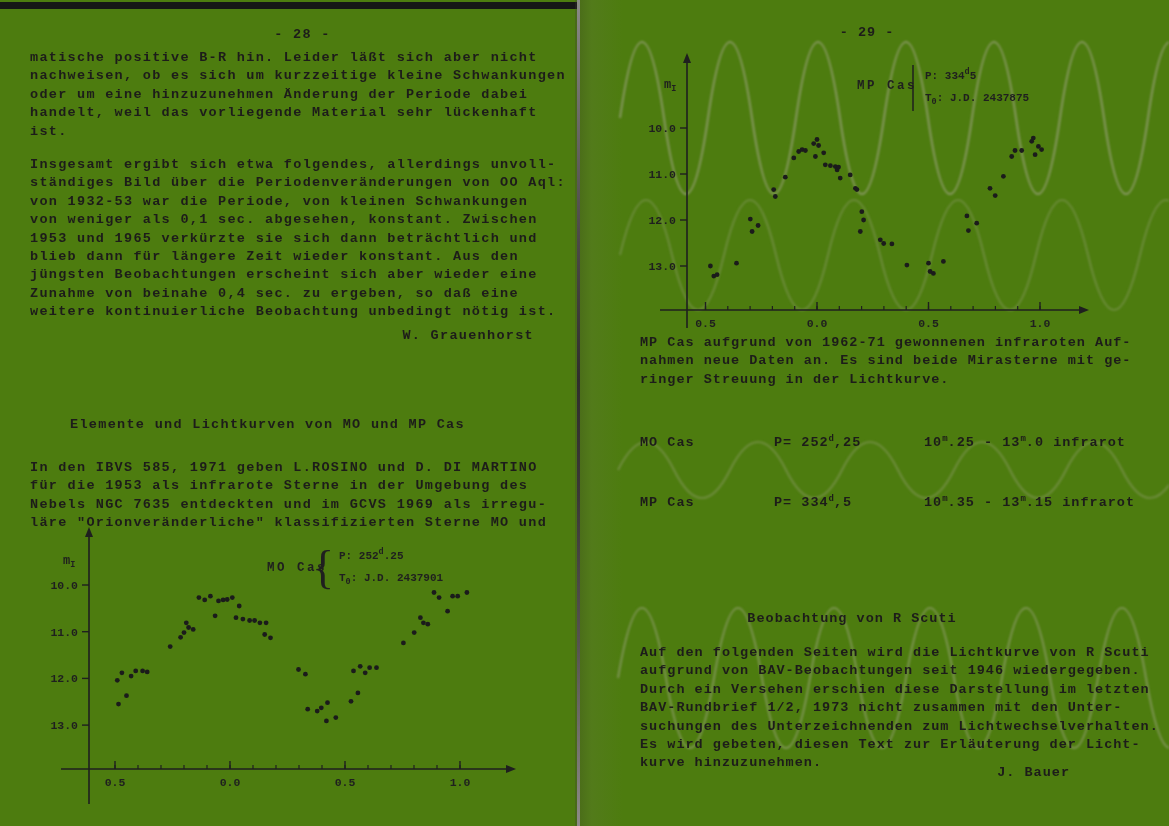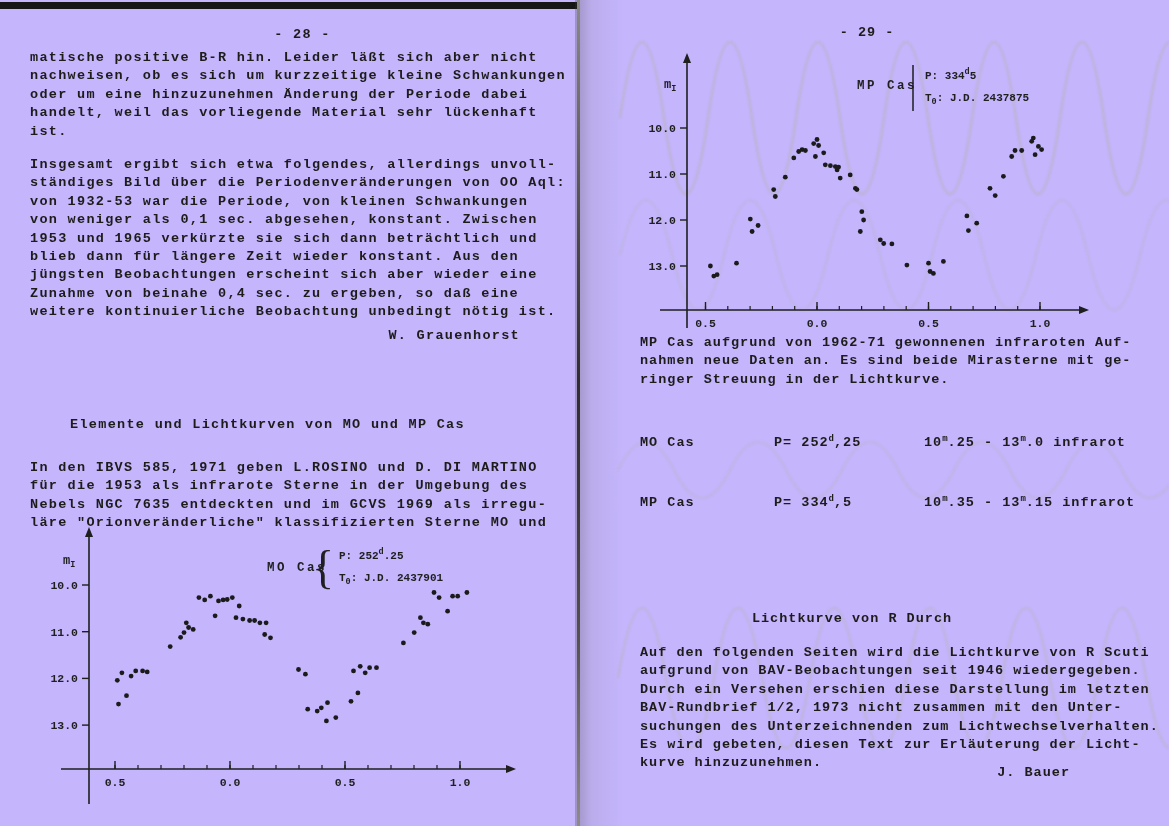--- a/index.html
+++ b/index.html
@@ -1,18 +1,18 @@
 <!DOCTYPE html>
 <html><head>
 <meta charset="utf-8">
 <style>
   html,body{margin:0;padding:0;background:#e9e7e2;}
   #scan{
     position:relative;width:1169px;height:826px;overflow:hidden;
-    background:#c4b5fd;
+    background:#4d7c0f;
     font-family:"Liberation Mono","DejaVu Sans Mono",monospace;
     color:#1d1c1a;
   }
   .blk{position:absolute;font-weight:bold;font-size:13.5px;line-height:18.4px;white-space:pre;}
   .pg28{letter-spacing:1.3px;}
   .pg29{letter-spacing:1.0px;}
   .pageno{text-align:center;}
   .heading{text-align:center;text-underline-offset:3px;text-decoration-thickness:1.5px;}
   .sig{text-align:right;}
   .t-row .cstar{display:inline-block;width:86px;}
@@ -43,21 +43,21 @@
   <div id="edge-top" class="z3"></div>
   <div id="spine-shade" class="z3"></div>
   <div id="spine-line" class="z3"></div>
 
   <div class="blk pg28 pageno z1" style="left:30px;top:26px;width:545px;">- 28 -</div>
 
   <div class="blk pg28 z1" style="left:30px;top:49px;width:545px;"><div>matische positive B-R hin. Leider läßt sich aber nicht</div><div>nachweisen, ob es sich um kurzzeitige kleine Schwankungen</div><div>oder um eine hinzuzunehmen Änderung der Periode dabei</div><div>handelt, weil das vorliegende Material sehr lückenhaft</div><div>ist.</div></div>
 
   <div class="blk pg28 z1" style="left:30px;top:156px;width:545px;"><div>Insgesamt ergibt sich etwa folgendes, allerdings unvoll-</div><div>ständiges Bild über die Periodenveränderungen von OO Aql:</div><div>von 1932-53 war die Periode, von kleinen Schwankungen</div><div>von weniger als 0,1 sec. abgesehen, konstant. Zwischen</div><div>1953 und 1965 verkürzte sie sich dann beträchtlich und</div><div>blieb dann für längere Zeit wieder konstant. Aus den</div><div>jüngsten Beobachtungen erscheint sich aber wieder eine</div><div>Zunahme von beinahe 0,4 sec. zu ergeben, so daß eine</div><div>weitere kontinuierliche Beobachtung unbedingt nötig ist.</div></div>
 
-  <div class="blk pg28 sig z1" style="left:30px;top:327px;width:545px;padding-right:55px;box-sizing:border-box;">W. Grauenhorst</div>
+  <div class="blk pg28 sig z1" style="left:44px;top:327px;width:545px;padding-right:55px;box-sizing:border-box;">W. Grauenhorst</div>
 
   <div class="blk pg28 heading z1" style="left:30px;top:416px;width:475px;">Elemente und Lichtkurven von MO und MP Cas</div>
 
   <div class="blk pg28 z1" style="left:30px;top:459px;width:545px;"><div>In den IBVS 585, 1971 geben L.ROSINO und D. DI MARTINO</div><div>für die 1953 als infrarote Sterne in der Umgebung des</div><div>Nebels NGC 7635 entdeckten und im GCVS 1969 als irregu-</div><div>läre "Orionveränderliche" klassifizierten Sterne MO und</div></div>
 
   <svg class="chart z2" width="505" height="290" style="left: 55px; top: 528px;">
       <line x1="34" y1="8" x2="34" y2="276" stroke="#1f1f1f" stroke-width="1.6"></line>
       <line x1="6" y1="241" x2="452" y2="241" stroke="#1f1f1f" stroke-width="1.6"></line>
       <polygon points="461,241 451,237 451,245" fill="#1f1f1f"></polygon>
       <polygon points="34,-1 30,9 38,9" fill="#1f1f1f"></polygon>
@@ -258,19 +258,19 @@
 
   <div class="blk pg29 z1" style="left:640px;top:334px;width:530px;"><div>MP Cas aufgrund von 1962-71 gewonnenen infraroten Auf-</div><div>nahmen neue Daten an. Es sind beide Mirasterne mit ge-</div><div>ringer Streuung in der Lichtkurve.</div></div>
 
   <div class="blk pg29 z1" style="left:640px;top:392px;width:530px;line-height:19px;">
     <div class="t-row"><span class="cstar">MO Cas</span><span class="cper"><span>P= 252</span><sup class="tw">d</sup><span>,25</span></span><span><span>10</span><sup class="tw">m</sup><span>.25 - 13</span><sup class="tw">m</sup><span>.0 infrarot</span></span></div>
     <div class="t-row"><span class="cstar">MP Cas</span><span class="cper"><span>P= 334</span><sup class="tw">d</sup><span>,5</span></span><span><span>10</span><sup class="tw">m</sup><span>.35 - 13</span><sup class="tw">m</sup><span>.15 infrarot</span></span></div>
   </div>
 
 
 
-  <div class="blk pg29 heading z1" style="left:592px;top:610px;width:520px;">Lichtkurve von R Durch</div>
+  <div class="blk pg29 heading z1" style="left:592px;top:610px;width:520px;">Beobachtung von R Scuti</div>
 
   <div class="blk pg29 z1" style="left:640px;top:644px;width:530px;"><div>Auf den folgenden Seiten wird die Lichtkurve von R Scuti</div><div>aufgrund von BAV-Beobachtungen seit 1946 wiedergegeben.</div><div>Durch ein Versehen erschien diese Darstellung im letzten</div><div>BAV-Rundbrief 1/2, 1973 nicht zusammen mit den Unter-</div><div>suchungen des Unterzeichnenden zum Lichtwechselverhalten.</div><div>Es wird gebeten, diesen Text zur Erläuterung der Licht-</div><div>kurve hinzuzunehmen.</div></div>
 
   <div class="blk pg29 sig z1" style="left:640px;top:764px;width:520px;padding-right:90px;box-sizing:border-box;">J. Bauer</div>
 
 </div>
 
 </body></html>

